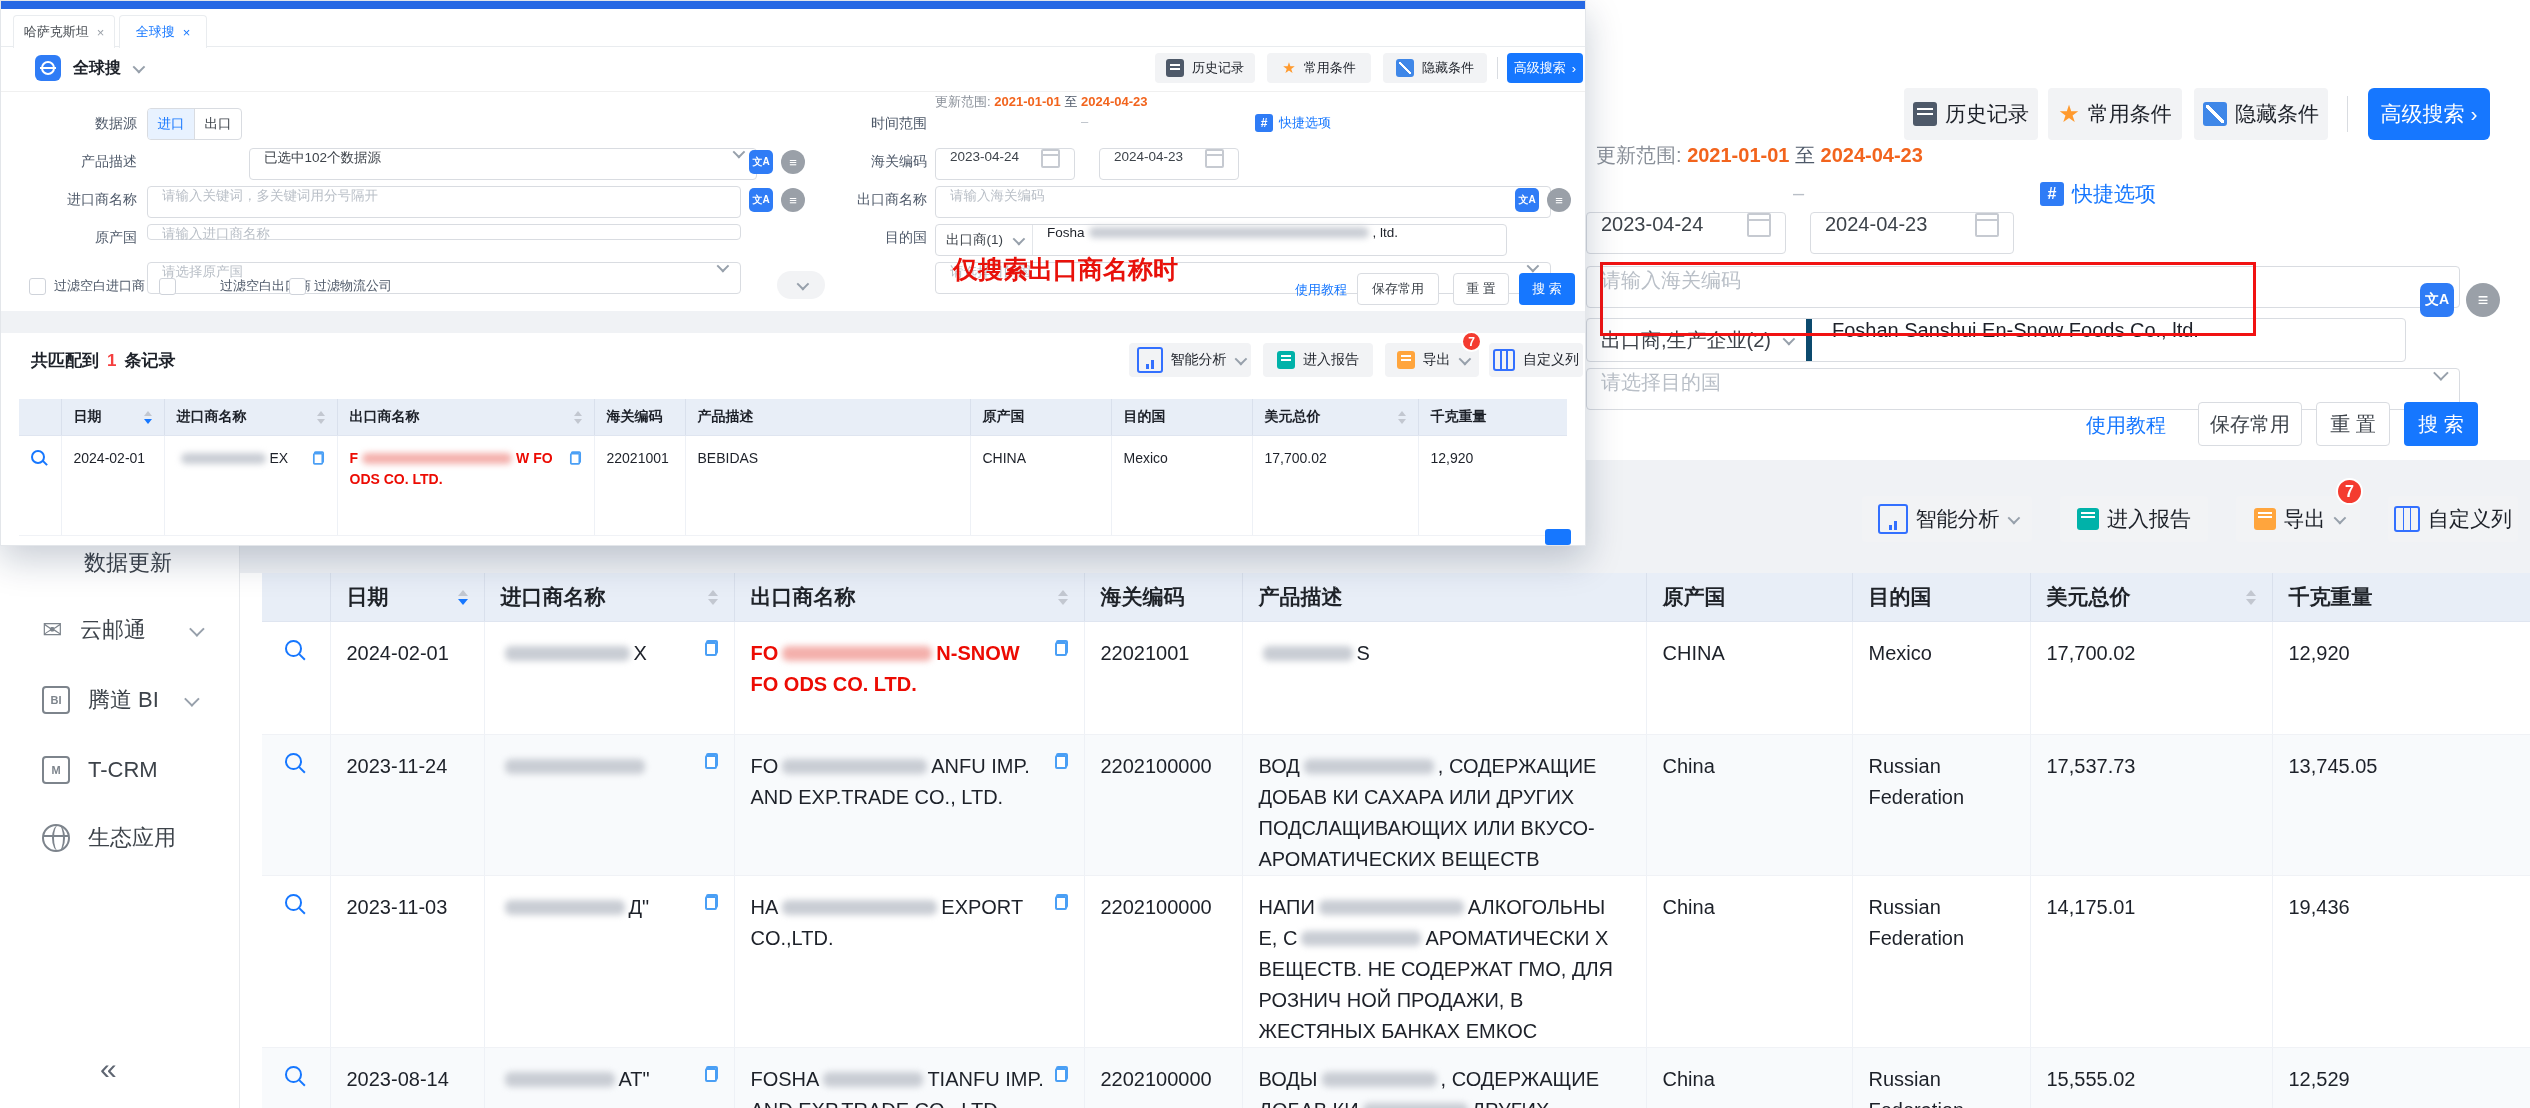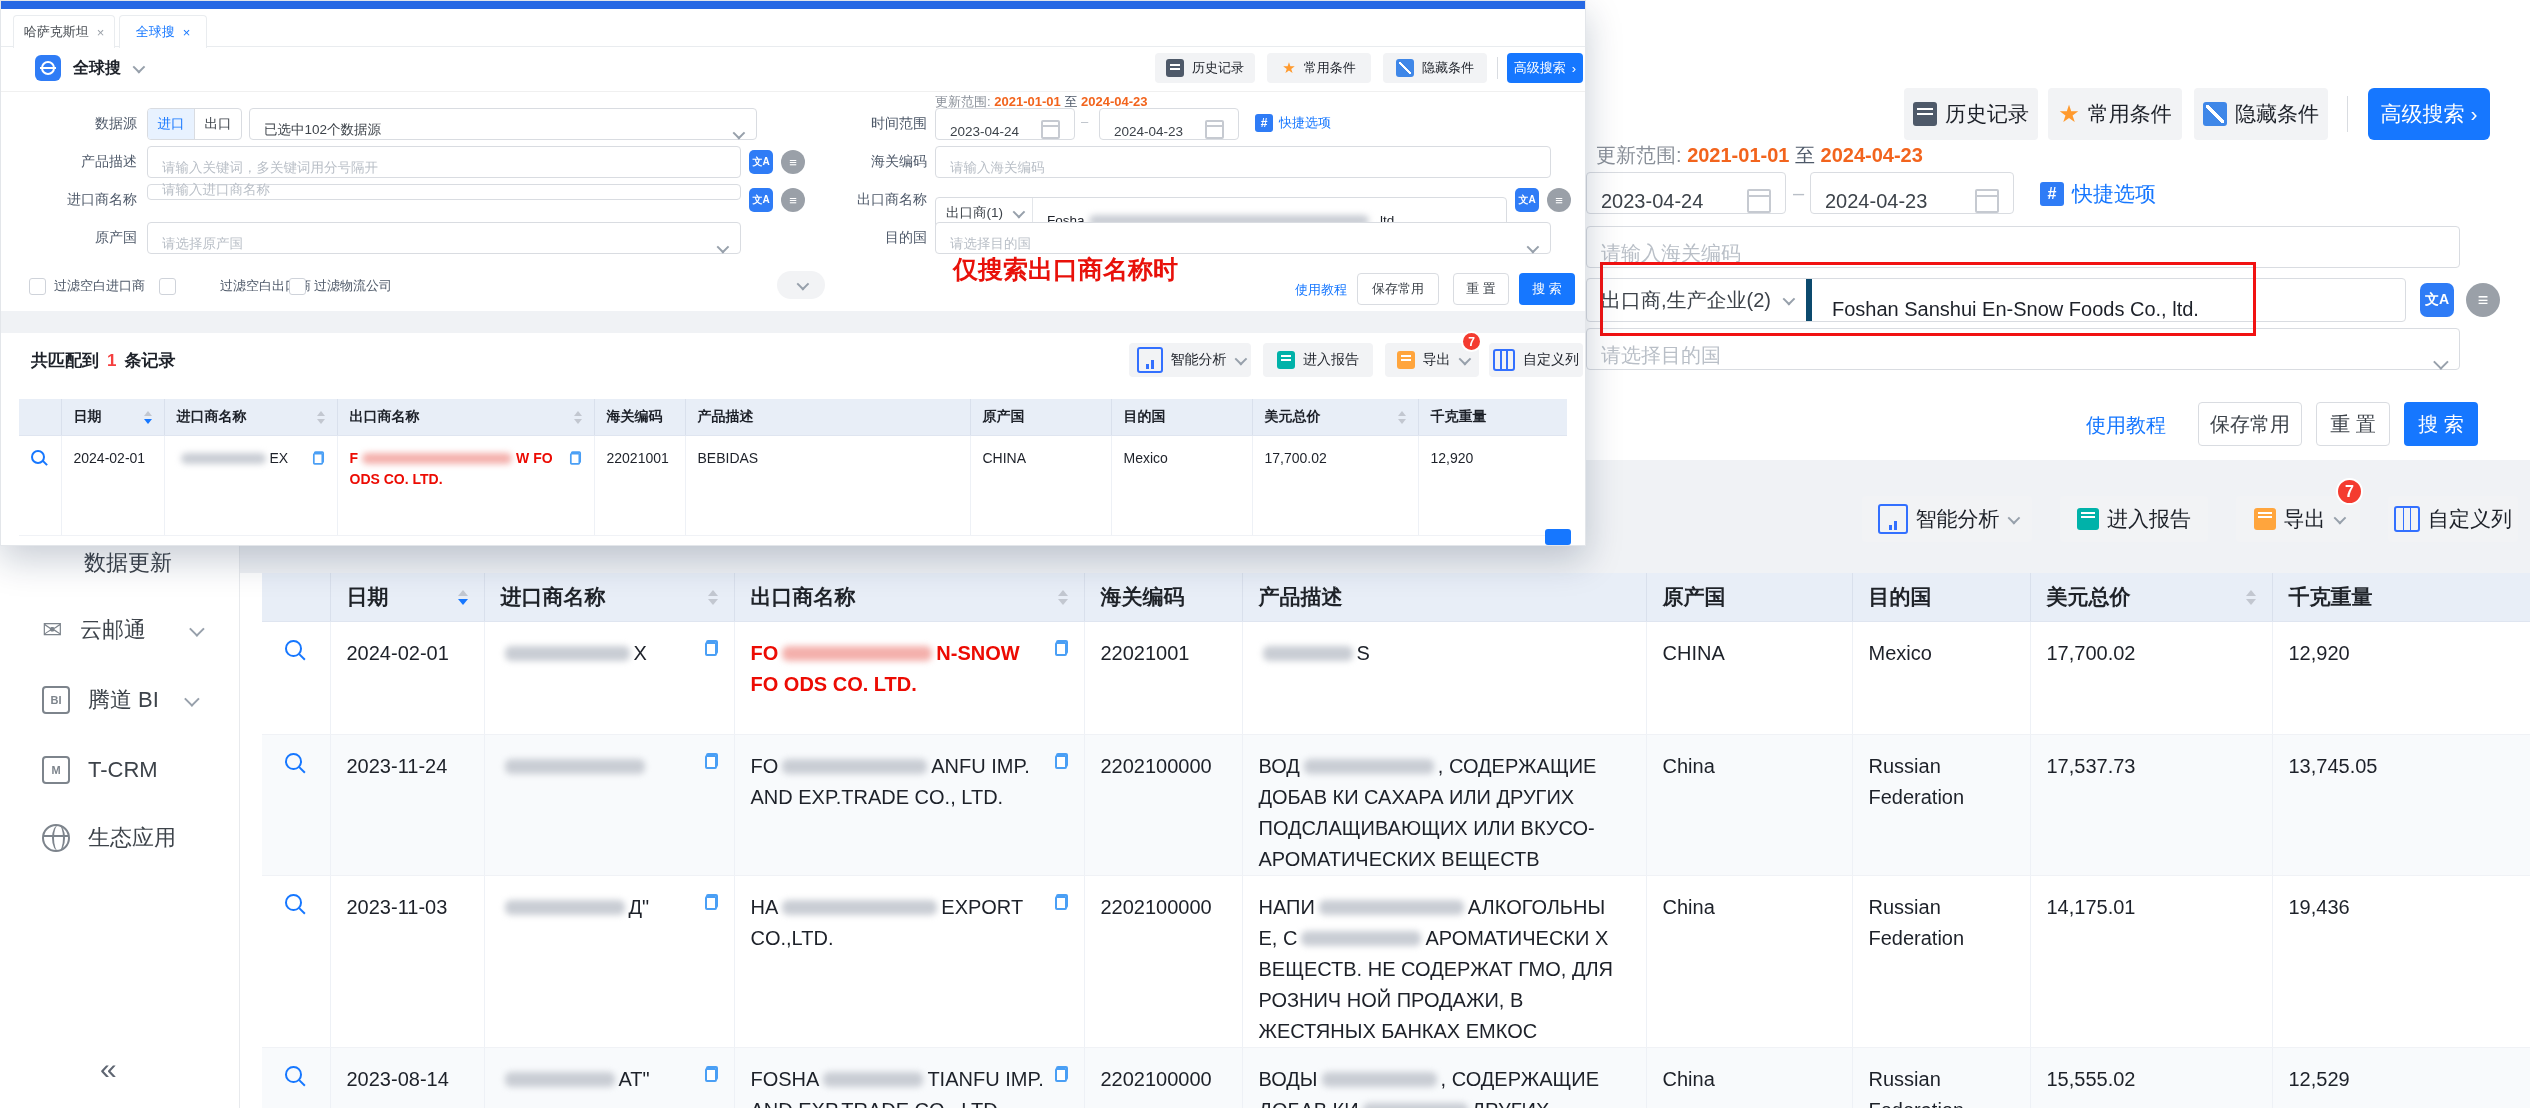--- a/index.html
+++ b/index.html
@@ -1,22 +1,22 @@
 <!DOCTYPE html>
 <html><head>
 <meta charset="utf-8">
 <style>
   html,body{margin:0;padding:0;background:#fff;}
   .screen{position:relative;width:2530px;height:1108px;overflow:hidden;background:#fff;
           font-family:"Liberation Sans","DejaVu Sans",sans-serif;color:#1d2129;}
   .a{position:absolute;box-sizing:border-box;}
   .flex{display:flex;align-items:center;}
   
-  .field{border:1px solid #d9dce1;border-radius:4px;background:#fff;display:flex;align-items:flex-end;
-         padding:0 14px;color:#3d434a;}
+  .field{border:1px solid #d9dce1;border-radius:4px;background:#fff;display:flex;align-items:flex-start;
+         padding:0 14px;color:#3d434a;margin-top:40px;}
   .ph{color:#b9bfc7;}
   .chip{background:#f2f3f5;border-radius:4px;display:flex;align-items:center;justify-content:center;
         gap:8px;color:#1d2129;cursor:pointer;}
   .btn-blue{background:#1677ff;color:#fff;border-radius:4px;display:flex;align-items:center;
             justify-content:center;gap:6px;}
   .btn-out{background:#fff;border:1px solid #d9dce1;border-radius:4px;display:flex;align-items:center;
            justify-content:center;color:#3d434a;}
   .link{color:#1677ff;}
   .chev{display:inline-block;width:9px;height:9px;border-right:2px solid #97a0ab;border-bottom:2px solid #97a0ab;
         transform:rotate(45deg) translateY(-2px);}
@@ -631,21 +631,21 @@
       <span class="ic-quick">#</span>
       <span class="link" style="font-size:13px;">快捷选项</span>
     </div>
 
     <div class="a plabel" style="left:830px;top:152px;width:96px;">海关编码</div>
     <div class="a field" style="left:934px;top:145px;width:616px;height:32px;">
       <span class="ph">请输入海关编码</span>
     </div>
 
     <div class="a plabel" style="left:830px;top:190px;width:96px;">出口商名称</div>
-    <div class="a field" style="left:934px;top:196px;width:572px;height:32px;padding:0;">
+    <div class="a field" style="left:934px;top:183px;width:572px;height:32px;padding:0;">
       <span class="flex" style="padding:0 10px;gap:10px;height:100%;border-right:1px solid #e3e6ea;">
         <span style="font-size:13.5px;">出口商(1)</span>
         <span class="chev sm"></span>
       </span>
       <span style="padding:0 14px;color:#1d2129;font-size:13.5px;"><span>Fosha</span><span class="blur" style="width: 280px;"></span><span>, ltd.</span></span>
     </div>
     <div class="a ic-tr" style="left:1514px;top:187px;">文A</div>
     <div class="a ic-cg" style="left:1546px;top:187px;">≡</div>
 
     <div class="a plabel" style="left:830px;top:228px;width:96px;">目的国</div>

